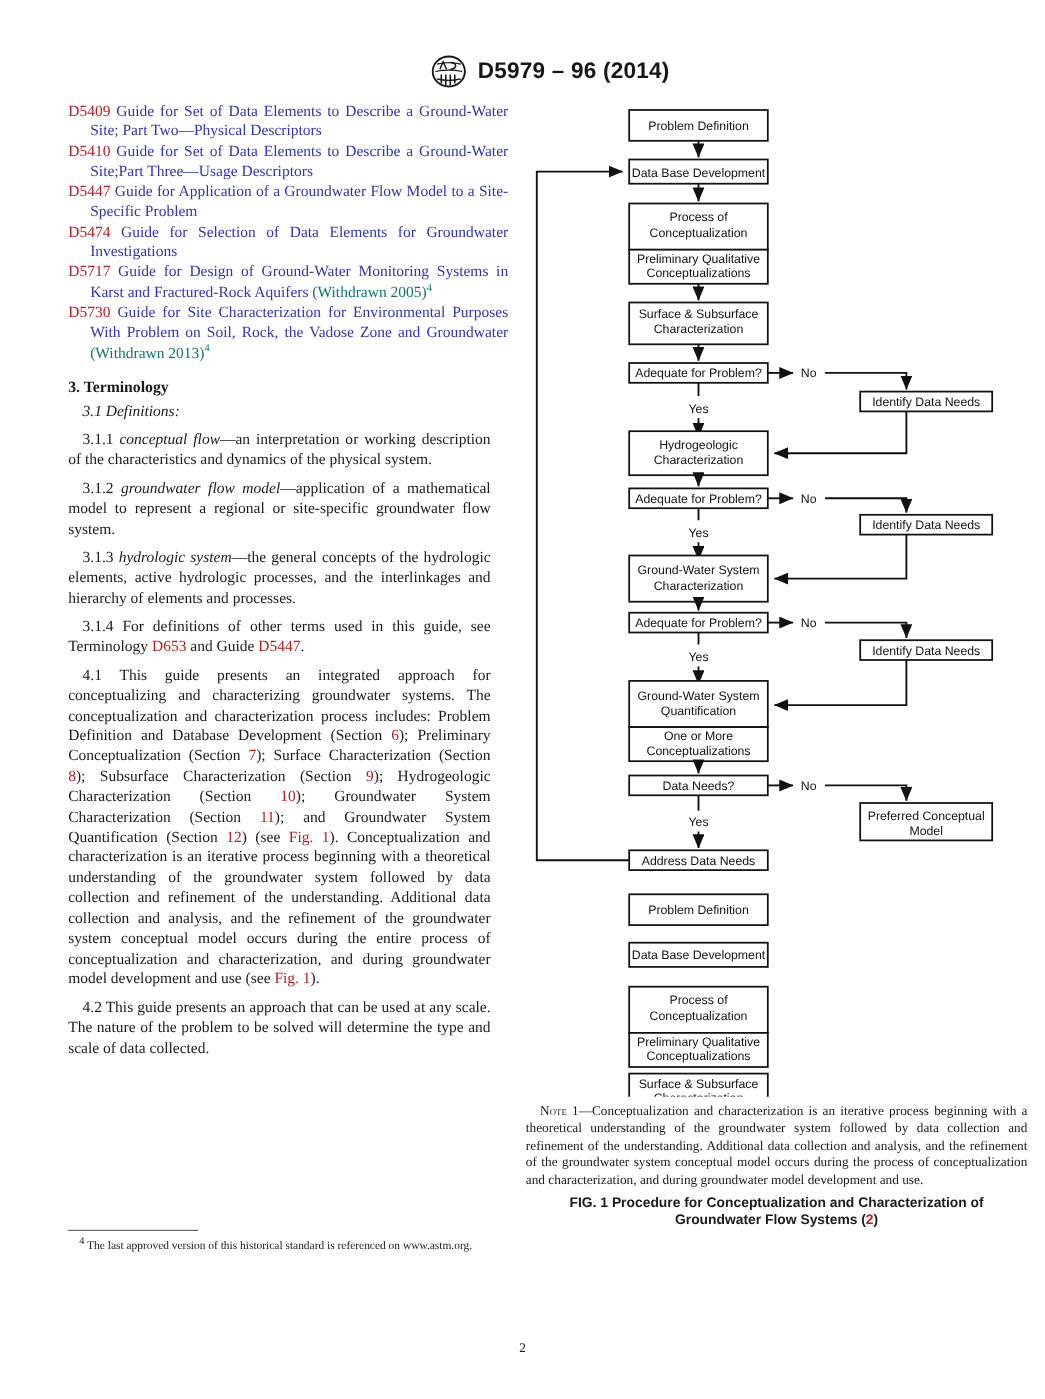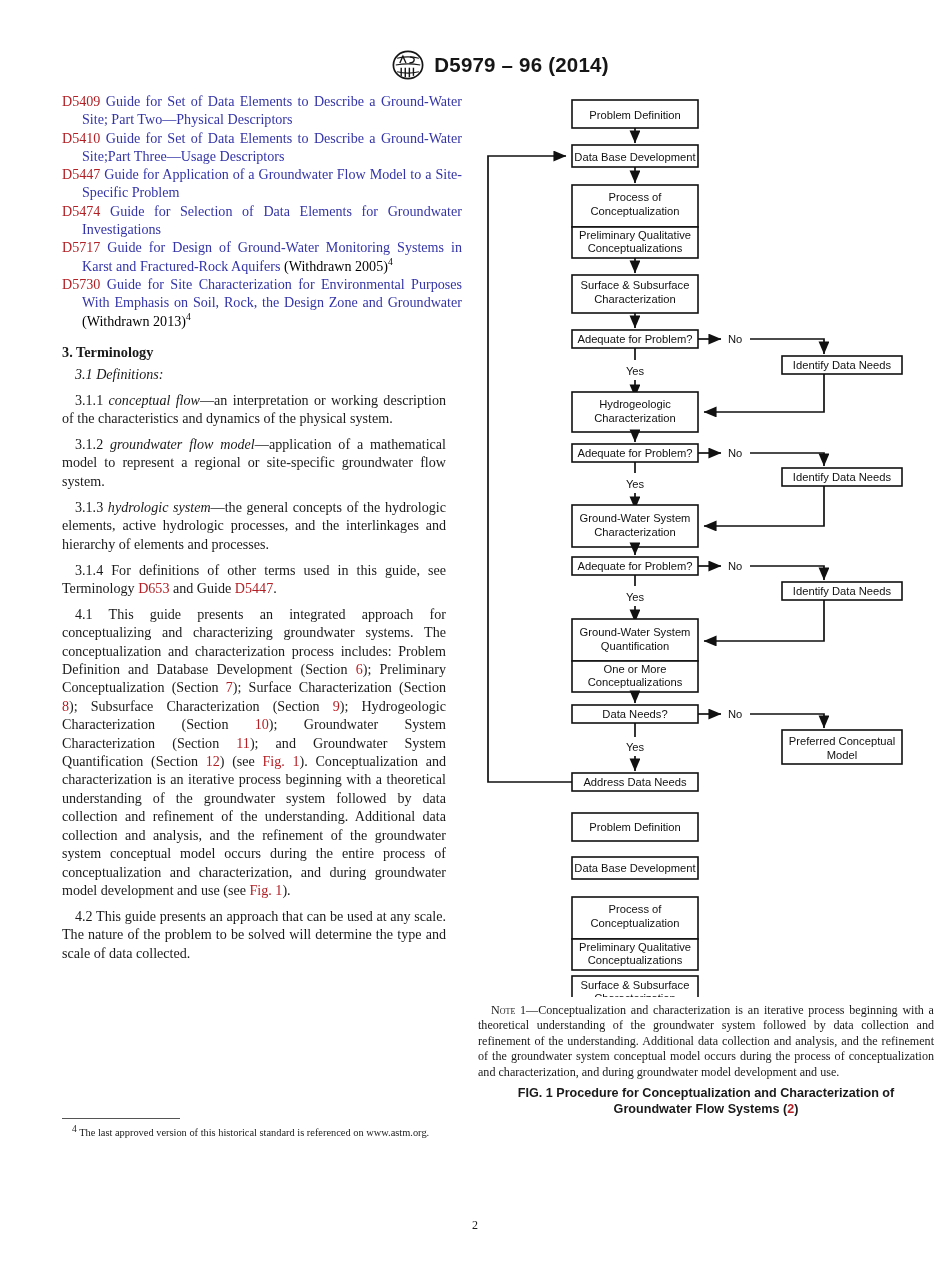--- a/index.html
+++ b/index.html
@@ -62,21 +62,21 @@
     font-size: 14.1px;
     line-height: 18.3px;
     text-align: justify;
     text-justify: inter-word;
     padding-left: 20px;
     text-indent: -20px;
     margin: 0;
     color: #3434a8;
   }
   .ref-num { color: #b21f24; }
-  .ref-extra { color: #000000; }
+  .ref-extra { color: #0f766e; }
   sup { font-size: 9.5px; vertical-align: super; line-height: 0; }
 
   
   .sec-head {
     font-size: 14.3px;
     font-weight: bold;
     margin: 13px 0 4px 0;
     line-height: 18px;
   }
   .para {
@@ -194,21 +194,21 @@
 </div>
 
 <div id="left-col">
 
   <div class="ref-list">
     <p class="ref-item"><span class="ref-num">D5409</span> <span>Guide for Set of Data Elements to Describe a Ground-Water Site; Part Two—Physical Descriptors</span></p>
     <p class="ref-item"><span class="ref-num">D5410</span> <span>Guide for Set of Data Elements to Describe a Ground-Water Site;Part Three—Usage Descriptors</span></p>
     <p class="ref-item"><span class="ref-num">D5447</span> <span>Guide for Application of a Groundwater Flow Model to a Site-Specific Problem</span></p>
     <p class="ref-item"><span class="ref-num">D5474</span> <span>Guide for Selection of Data Elements for Groundwater Investigations</span></p>
     <p class="ref-item"><span class="ref-num">D5717</span> <span>Guide for Design of Ground-Water Monitoring Systems in Karst and Fractured-Rock Aquifers</span><span class="ref-extra"> (Withdrawn 2005)</span><sup class="ref-extra">4</sup></p>
-    <p class="ref-item"><span class="ref-num">D5730</span> <span>Guide for Site Characterization for Environmental Purposes With Emphasis on Soil, Rock, the Design Zone and Groundwater</span><span class="ref-extra"> (Withdrawn 2013)</span><sup class="ref-extra">4</sup></p>
+    <p class="ref-item"><span class="ref-num">D5730</span> <span>Guide for Site Characterization for Environmental Purposes With Problem on Soil, Rock, the Vadose Zone and Groundwater</span><span class="ref-extra"> (Withdrawn 2013)</span><sup class="ref-extra">4</sup></p>
   </div>
 
   <h2 class="sec-head">3.  Terminology</h2>
 
   <p class="para tight"><span class="term">3.1  Definitions:</span></p>
 
   <p class="para tight"><span>3.1.1 </span><span class="term">conceptual flow</span><span>—an interpretation or working description of the characteristics and dynamics of the physical system.</span></p>
 
   <p class="para"><span>3.1.2 </span><span class="term">groundwater flow model</span><span>—application of a mathematical model to represent a regional or site-specific groundwater flow system.</span></p>
 

